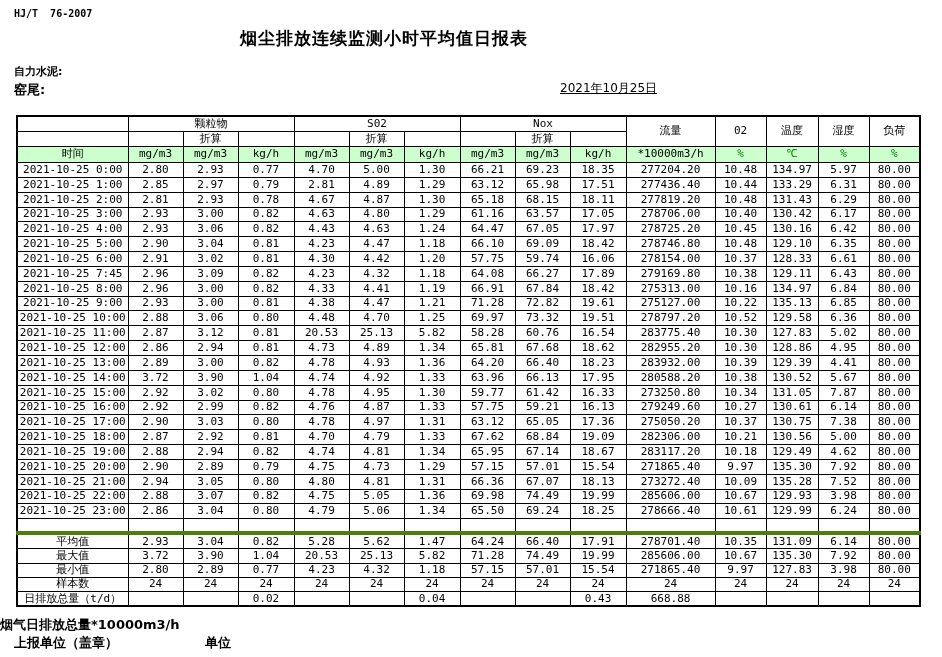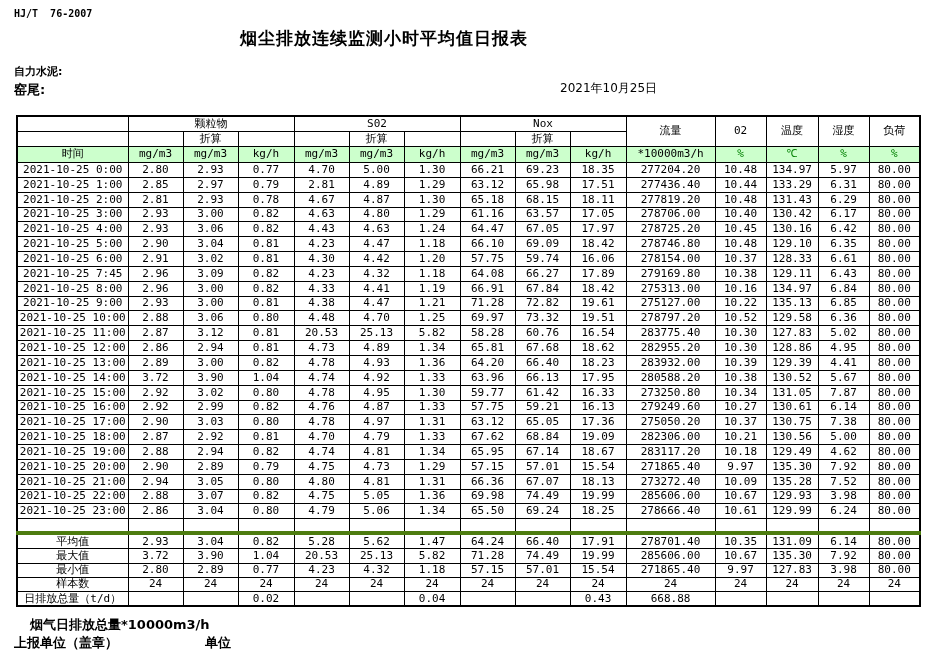--- a/index.html
+++ b/index.html
@@ -6,22 +6,22 @@
   .page {
     position:relative; width:942px; height:657px; background:#ffffff;
     font-family:"DejaVu Sans", sans-serif; color:#000;
   }
   .abs { position:absolute; white-space:pre; }
   .standard { left:14px; top:8px; font-size:10px; font-weight:bold;
               font-family:"DejaVu Sans Mono", monospace; }
   .title { left:217px; top:27px; font-size:17px; font-weight:bold; letter-spacing:1px;margin-left:23px; }
   .company { left:14px; top:64px; font-size:11px; font-weight:bold; }
   .location { left:14px; top:81px; font-size:13px; font-weight:bold; }
-  .date { left:560px; top:80px; font-size:12px; }
-  .flow-note { left:30px; top:616px; font-size:13px; font-weight:bold; }
+  .date { left:560px; top:80px; font-size:12px;text-decoration:underline; }
+  .flow-note { left:0; top:616px; font-size:13px; font-weight:bold; }
   .report-unit { left:14px; top:634px; font-size:13px; font-weight:bold; }
   .unit-word { left:205px; top:634px; font-size:13px; font-weight:bold; }
 
   table.report {
     position:absolute; left:16px; top:115px;
     border-collapse:collapse; table-layout:fixed; width:904px;
     border:2px solid #000;
   }
   table.report td {
     border:1px solid #000; padding:0; margin:0;

